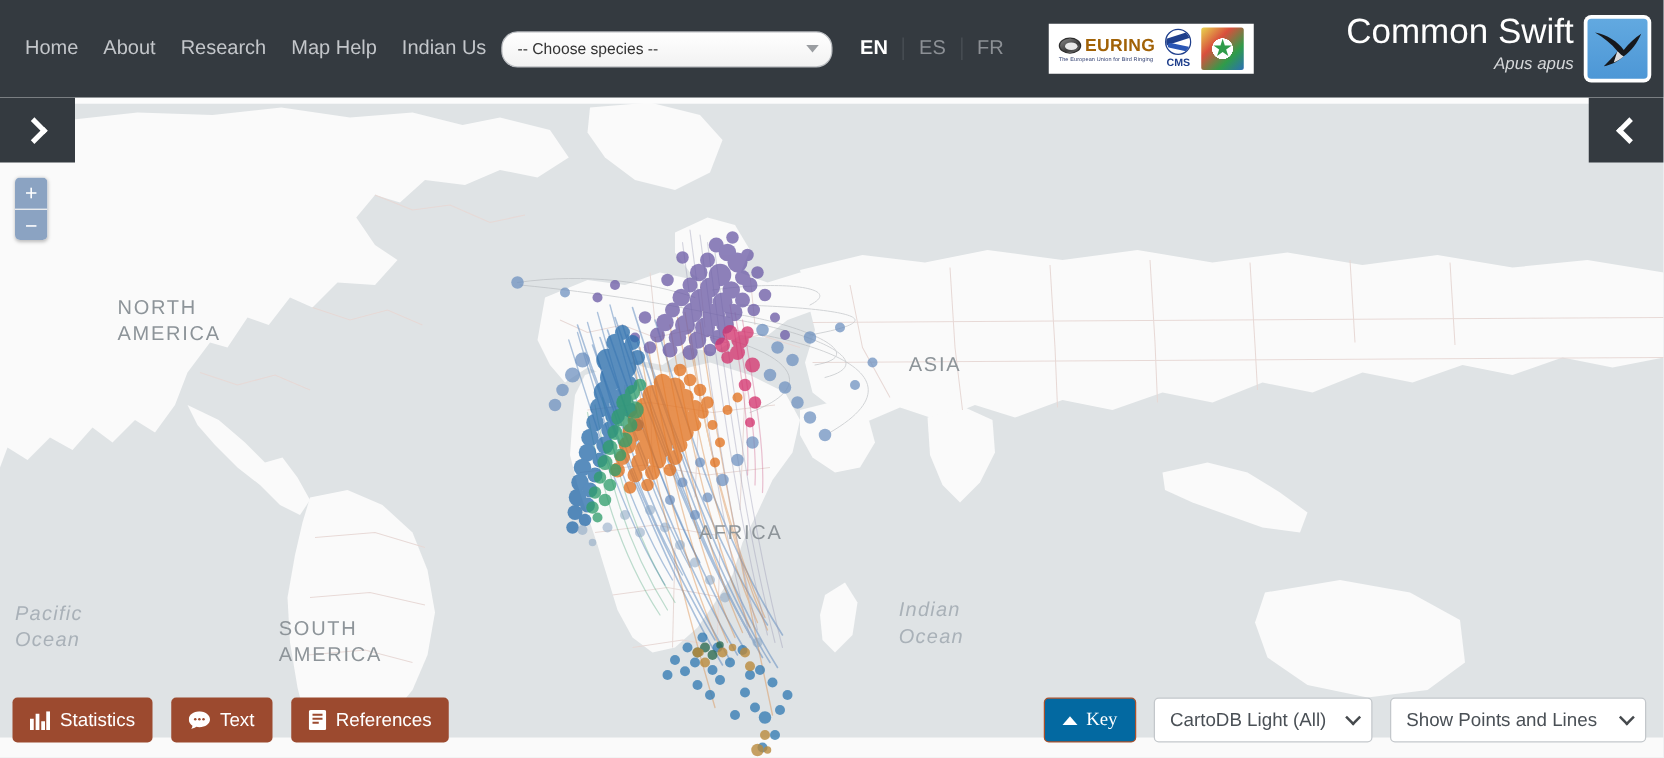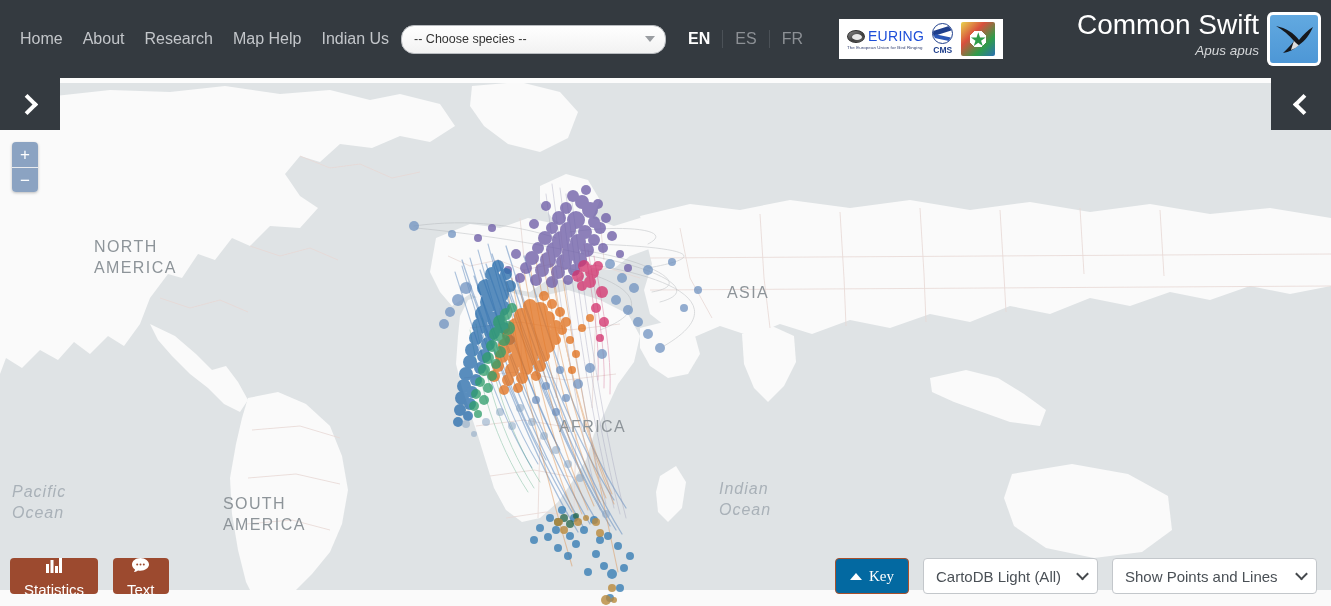--- a/index.html
+++ b/index.html
@@ -79,21 +79,21 @@
     width: 18px; height: 13px; border-radius: 50%/50%;
     background: linear-gradient(150deg,#8a8a8a,#3d3d3d 60%,#6e6e6e);
     border: 1px solid #2d2d2d;
     position: relative;
   }
   .euring-ring::after {
     content: ""; position: absolute; left: 4px; top: 3.5px;
     width: 10px; height: 6px; border-radius: 50%;
     background: #e9e9e9;
   }
-  .euring-word { font-size: 14px; font-weight: normal; color: #1d4ed8; letter-spacing: .3px; }
+  .euring-word { font-size: 14px; font-weight: bold; color: #a16207; letter-spacing: .3px; }
   .euring-sub { font-size: 4.4px; color: #2d3c6e; margin-top: 1px; letter-spacing: .1px; }
 
   .logo-cms { display: flex; flex-direction: column; align-items: center; }
   .cms-globe {
     width: 21px; height: 21px; border-radius: 50%;
     background: #ffffff; border: 1.6px solid #1f3f8c;
     position: relative; overflow: hidden;
   }
   .cms-globe::before {
     content: ""; position: absolute; left: -2px; top: 4px;
@@ -202,21 +202,20 @@
     position: absolute; left: 10px; bottom: 12px;
     display: flex; gap: 15px; z-index: 30;
   }
   .btn {
     background: #9c4a2f; color: #ffffff;
     border: none; border-radius: 4px;
     height: 36px; padding: 0 14px;
     font-size: 15px; cursor: pointer;
     display: flex; align-items: center; gap: 8px;
     font-family: "Liberation Sans", sans-serif;
-    flex-direction: column;
   }
   .btn .ic { display:flex; align-items:center; }
 
   .bottom-right {
     position: absolute; right: 14px; bottom: 12px;
     display: flex; align-items: center; gap: 14px; z-index: 30;
   }
   .btn-key {
     background: #0369a1; color:#fff; border:1px solid #a8502c;
     border-radius: 4px; height: 36px; padding: 0 14px;
@@ -753,20 +752,31 @@
         <span class="ic">
           <svg width="17" height="15" viewBox="0 0 17 15" fill="#fff">
             <path d="M8.5 0C3.8 0 0 2.9 0 6.5c0 2 1.2 3.8 3 5-.2 1.3-1 2.5-1 2.5s2.6-.5 4-1.6c.8.2 1.6.3 2.5.3 4.7 0 8.5-2.9 8.5-6.2S13.2 0 8.5 0z"></path>
             <circle cx="5.2" cy="6.4" r="1" fill="#9c4a2f"></circle>
               <circle cx="8.5" cy="6.4" r="1" fill="#9c4a2f"></circle>
             <circle cx="11.8" cy="6.4" r="1" fill="#9c4a2f"></circle>
           </svg>
         </span>
         <span>Text</span>
       </button>
+      <button class="btn">
+        <span class="ic">
+          <svg width="14" height="16" viewBox="0 0 14 16" fill="#fff">
+            <rect x="0" y="0" width="14" height="16" rx="1.5"></rect>
+            <rect x="3" y="3" width="8" height="1.6" fill="#9c4a2f"></rect>
+            <rect x="3" y="6.2" width="8" height="1.6" fill="#9c4a2f"></rect>
+            <rect x="3" y="9.4" width="5" height="1.6" fill="#9c4a2f"></rect>
+          </svg>
+        </span>
+        <span>References</span>
+      </button>
     </div>
 
     <div class="bottom-right">
       <button class="btn-key">
         <span class="caret-up"></span>
         <span>Key</span>
       </button>
       <span class="sel-wrap">
         <select class="map-select" id="basemapSelect"><option value="CartoDB Light (All)">CartoDB Light (All)</option><option value="CartoDB Dark">CartoDB Dark</option><option value="OpenStreetMap">OpenStreetMap</option><option value="Esri Satellite">Esri Satellite</option></select>
         <span class="sel-caret"></span>

